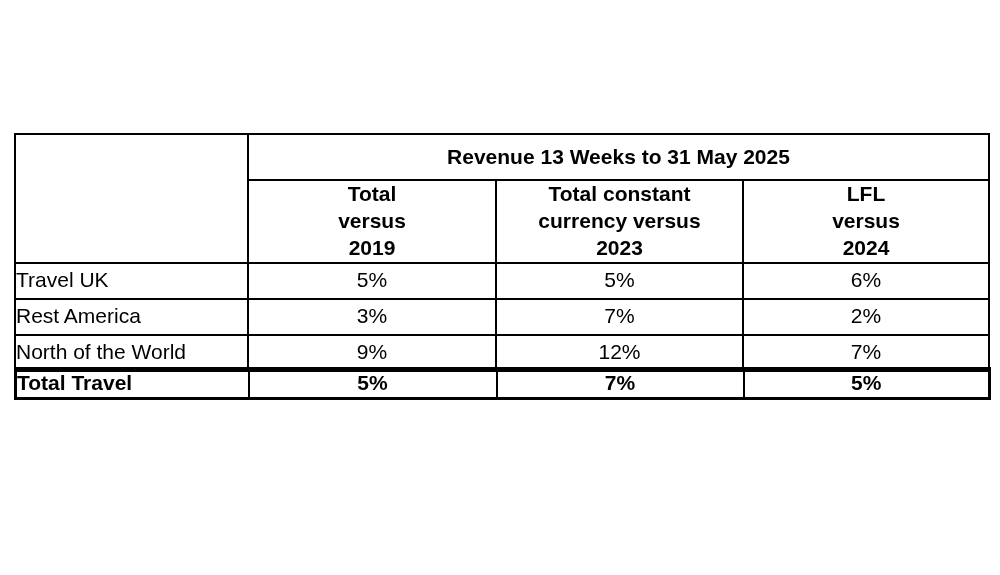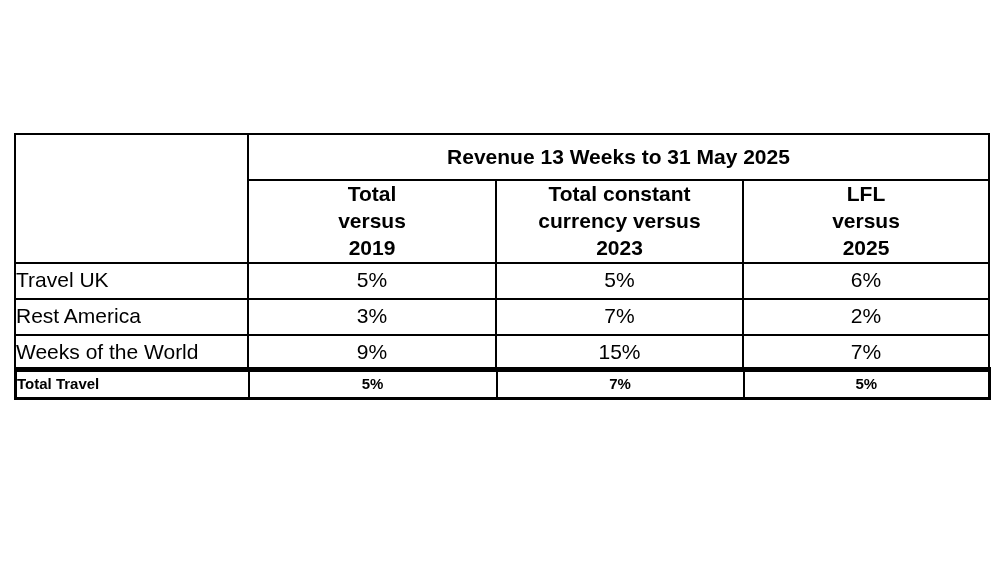--- a/index.html
+++ b/index.html
@@ -33,21 +33,21 @@
     vertical-align: middle;
     font-size: 21px;
     line-height: 1.28;
     overflow: hidden;
   }
   #total-table { border: 3px solid #000000; }
   #total-table td {
     border: 2px solid #000000;
     padding: 0;
     vertical-align: middle;
-    font-size: 15px;
+    font-size: 21px;
     line-height: 1.28;
     overflow: hidden;
     margin-top: 29px;
   }
 
   .row-title    { height: 46px; border-radius: 15px; }
   .row-colheads { height: 82px; }
   .row-data     { height: 36px; }
   .row-total    { height: 30px; }
 
@@ -90,38 +90,38 @@
     </tr>
     <tr class="row-colheads">
       <th class="col-head">Total
 versus
 2019</th>
       <th class="col-head">Total constant
 currency versus
 2023</th>
       <th class="col-head">LFL
 versus
-2025</th>
+2024</th>
     </tr>
     <tr class="row-data">
       <td class="row-label">Travel UK</td>
       <td class="value-cell">5%</td>
       <td class="value-cell">5%</td>
       <td class="value-cell">6%</td>
     </tr>
     <tr class="row-data">
       <td class="row-label">Rest America</td>
       <td class="value-cell">3%</td>
       <td class="value-cell">7%</td>
       <td class="value-cell">2%</td>
     </tr>
     <tr class="row-data">
-      <td class="row-label">Weeks of the World</td>
+      <td class="row-label">North of the World</td>
       <td class="value-cell">9%</td>
-      <td class="value-cell">15%</td>
+      <td class="value-cell">12%</td>
       <td class="value-cell">7%</td>
     </tr>
   </tbody>
 </table>
 
 <table id="total-table">
   <colgroup>
     <col style="width:233px">
     <col style="width:248px">
     <col style="width:247px">

